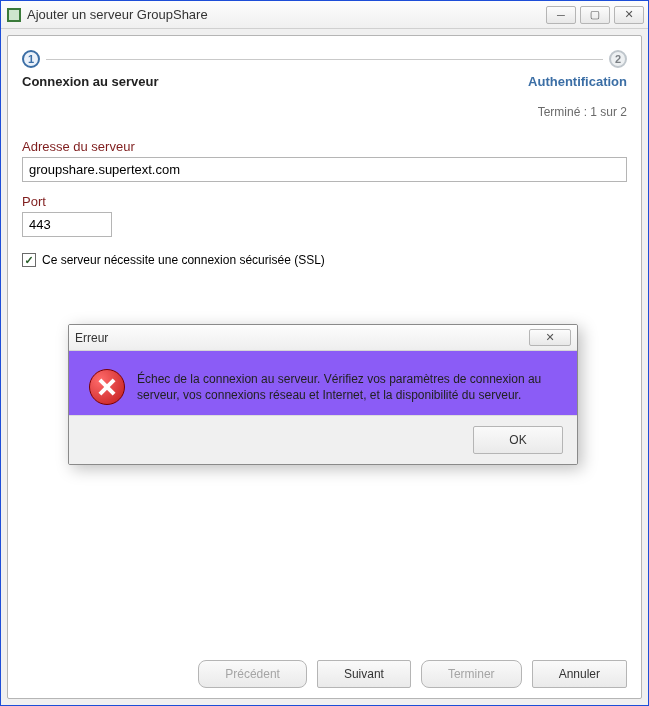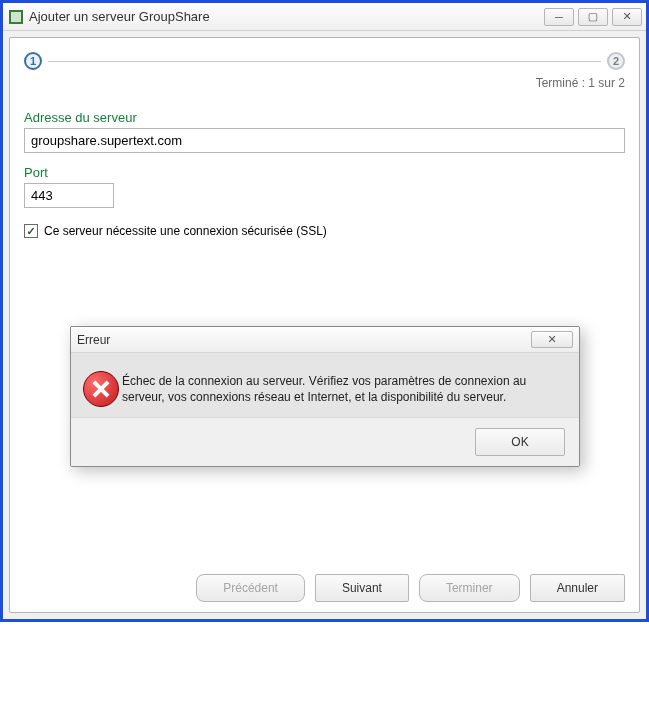--- a/index.html
+++ b/index.html
@@ -8,22 +8,22 @@
   padding: 0;
   font-family: "Segoe UI", Tahoma, sans-serif;
   font-size: 12px;
   background: #fff;
   width: 649px;
   height: 706px;
   overflow: hidden;
 }
 .window {
   width: 649px;
-  height: 622px;
-  border: 3px solid #1d4ed8;
+  height: 706px;
+  border: 1px solid #1d4ed8;
   background: #f0f0f0;
   display: flex;
   flex-direction: column;
   box-shadow: 0 0 0 0;
 }
 .titlebar {
   height: 28px;
   background: linear-gradient(#fdfdfd, #f0f0f0);
   border-bottom: 1px solid #d0d0d0;
   display: flex;
@@ -119,21 +119,21 @@
   color:#3b6ea5;
   font-size:13px;
 }
 .progress-text {
   text-align:right;
   color:#6a6a6a;
   font-size:12px;
   margin-bottom:20px;
 }
 .field-label {
-  color:#15803d;
+  color:#7f1d1d;
   margin-bottom:3px;
   font-size:13px;
 }
 .text-input {
   border:1px solid #b5b5b5;
   padding:4px 6px;
   font-size:13px;
   font-family:inherit;
   width:100%;
   background:#fff;
@@ -216,23 +216,23 @@
 .dialog-close {
   width:42px;height:17px;
   border:1px solid #b5b5b5;
   border-radius:2px;
   background:linear-gradient(#fcfcfc,#e8e8e8);
   display:flex;align-items:center;justify-content:center;
   font-size:11px;color:#555;cursor:pointer;
 }
 .dialog-body {
   display:flex;
-  padding:18px 20px 10px 12px;
-  gap:3px;
-  background:#e5e5e5;
+  padding:18px 20px 10px 20px;
+  gap:12px;
+  background:#8b5cf6;
 }
 .err-icon {
   width:36px;height:36px;border-radius:50%;
   background:radial-gradient(circle at 30% 30%, #ff6b6b, #c11b1b);
   border:1px solid #7a0000;
   display:flex;align-items:center;justify-content:center;
   color:#fff;font-weight:bold;font-size:22px;
   flex-shrink:0;
   position:relative;
 }
@@ -273,20 +273,24 @@
       <div class="winbtn">✕</div>
     </div>
   </div>
 
   <div class="content">
 
     <div class="steps-row">
       <div class="step-circle">1</div>
       <div class="step-line"></div>
       <div class="step-inactive">2</div>
+    </div>
+    <div class="step-labels">
+      <div class="step-label-left">Connexion au serveur</div>
+      <div class="step-label-right">Authentification</div>
     </div>
     <div class="progress-text">Terminé : 1 sur 2</div>
 
     <div class="field-group">
       <div class="field-label">Adresse du serveur</div>
       <input class="text-input" value="groupshare.supertext.com" style="">
     </div>
 
     <div class="field-group">
       <div class="field-label">Port</div>

